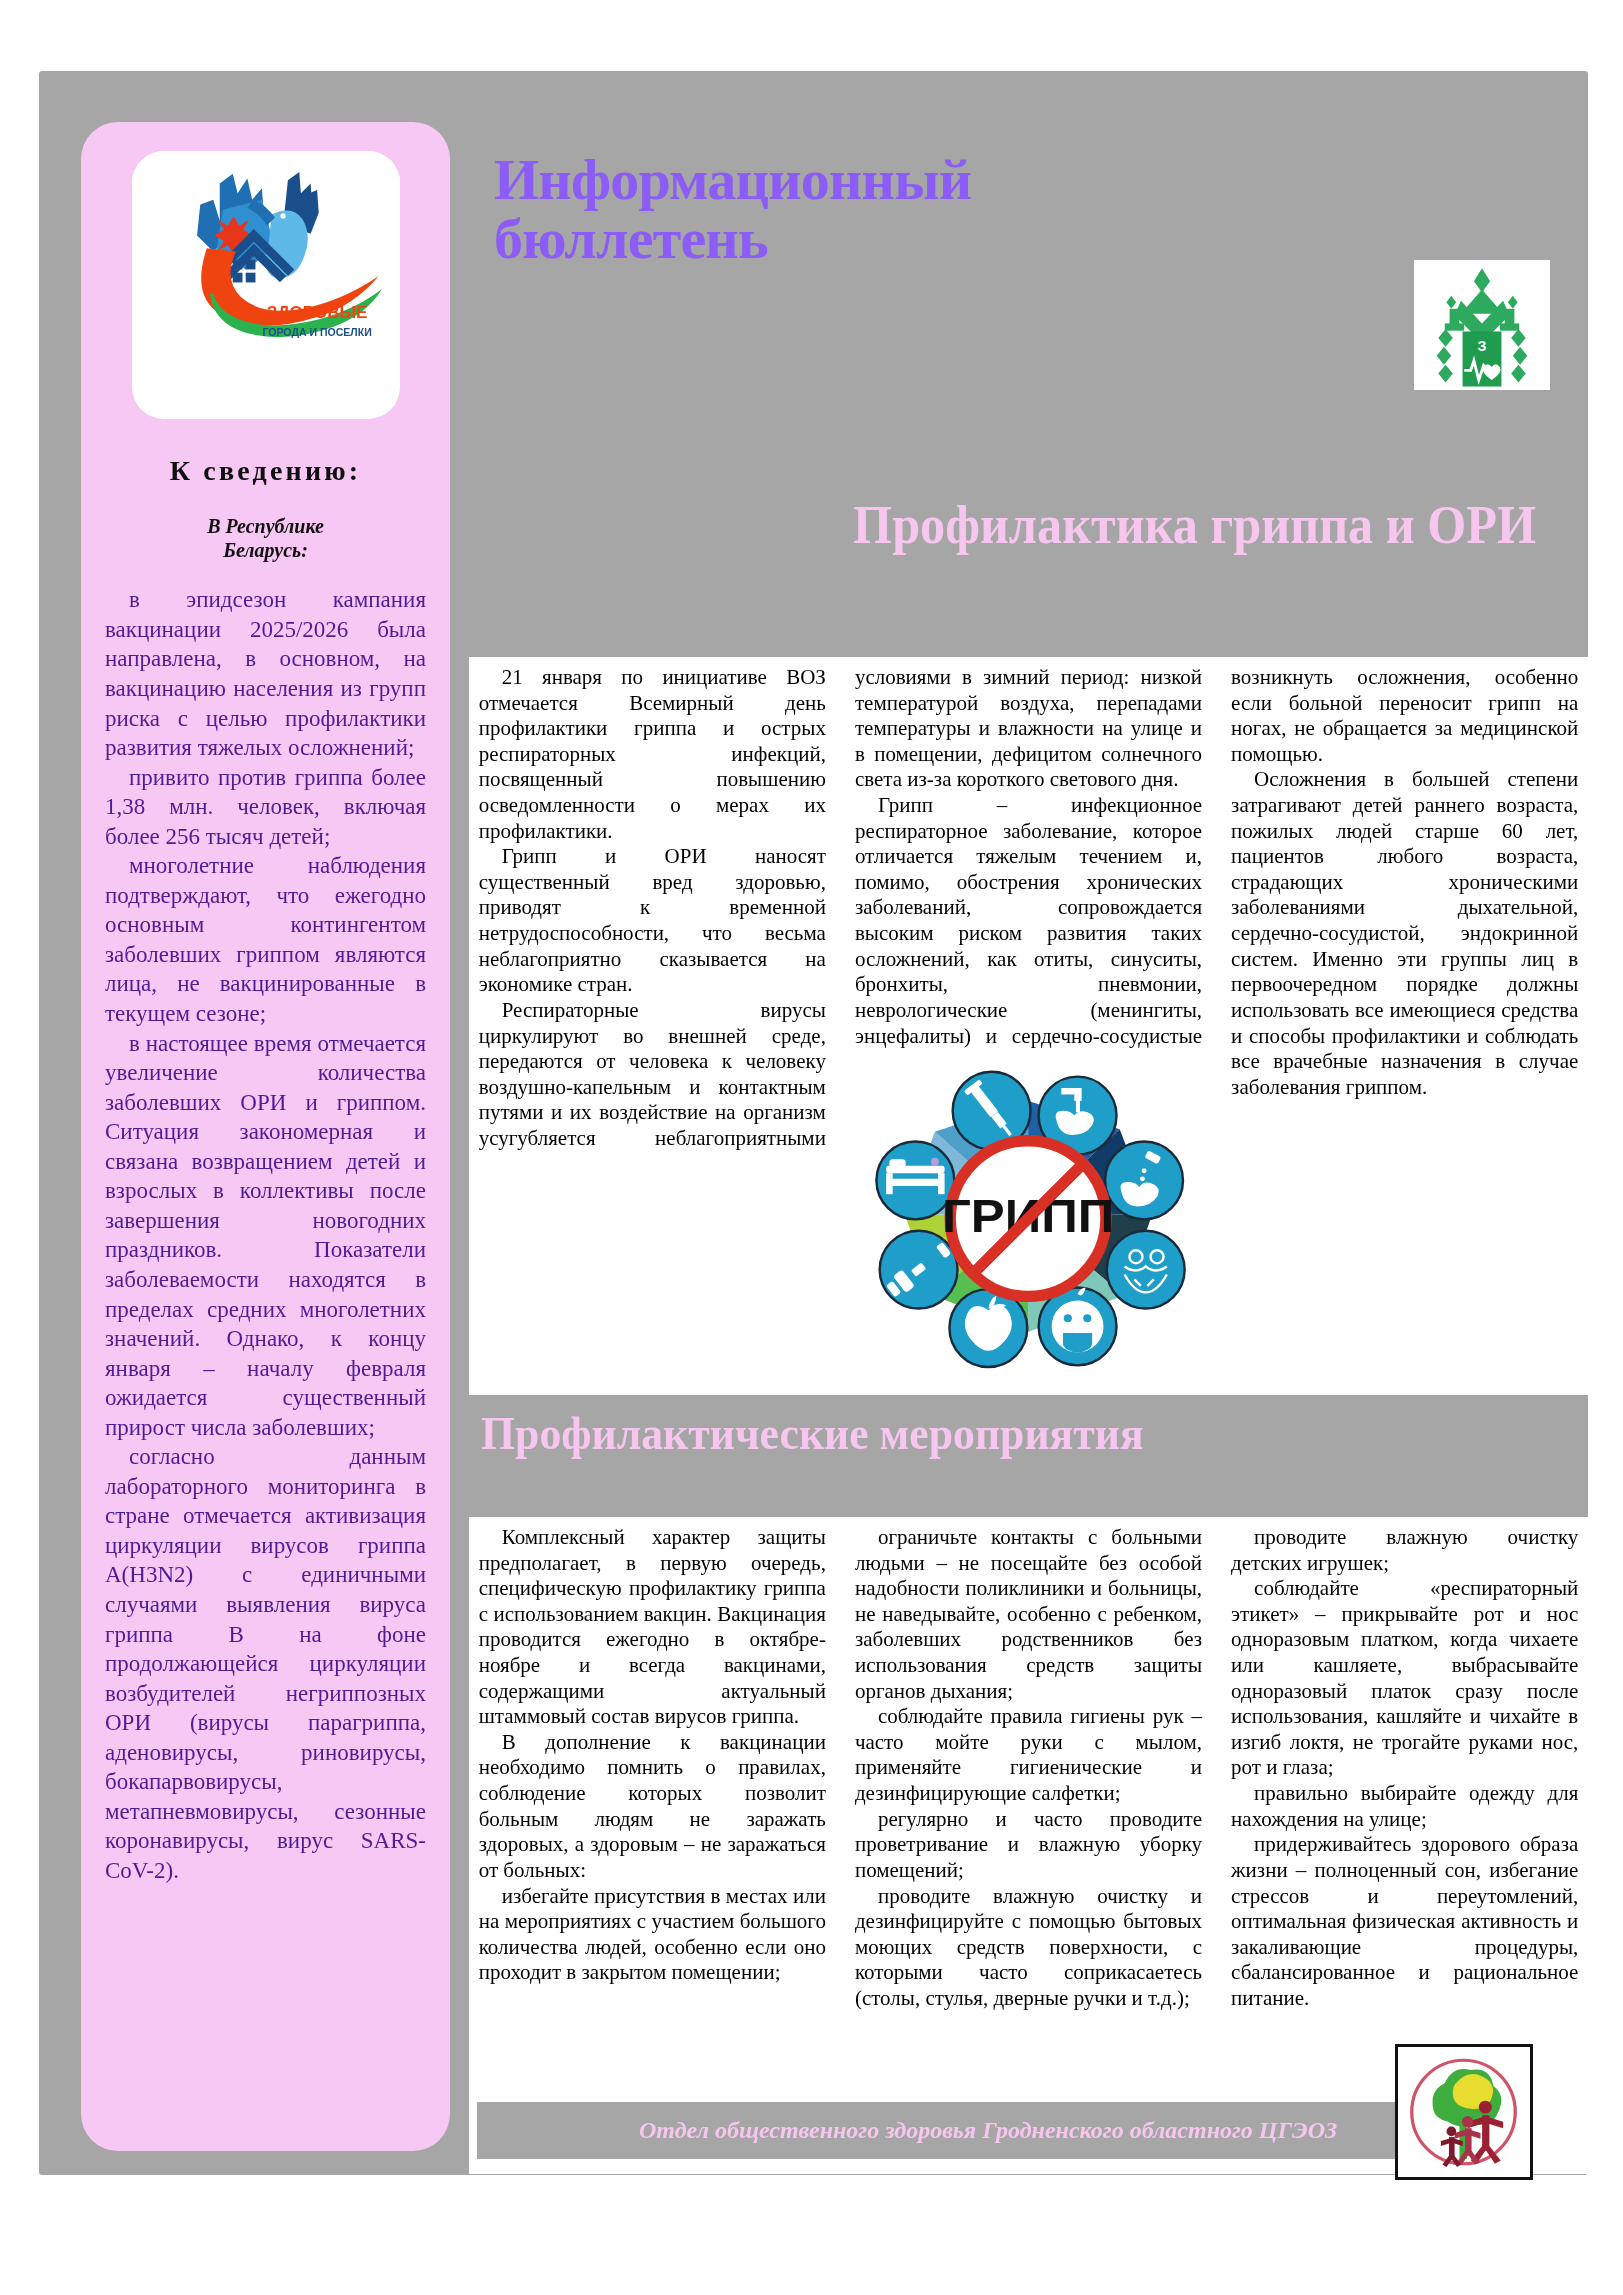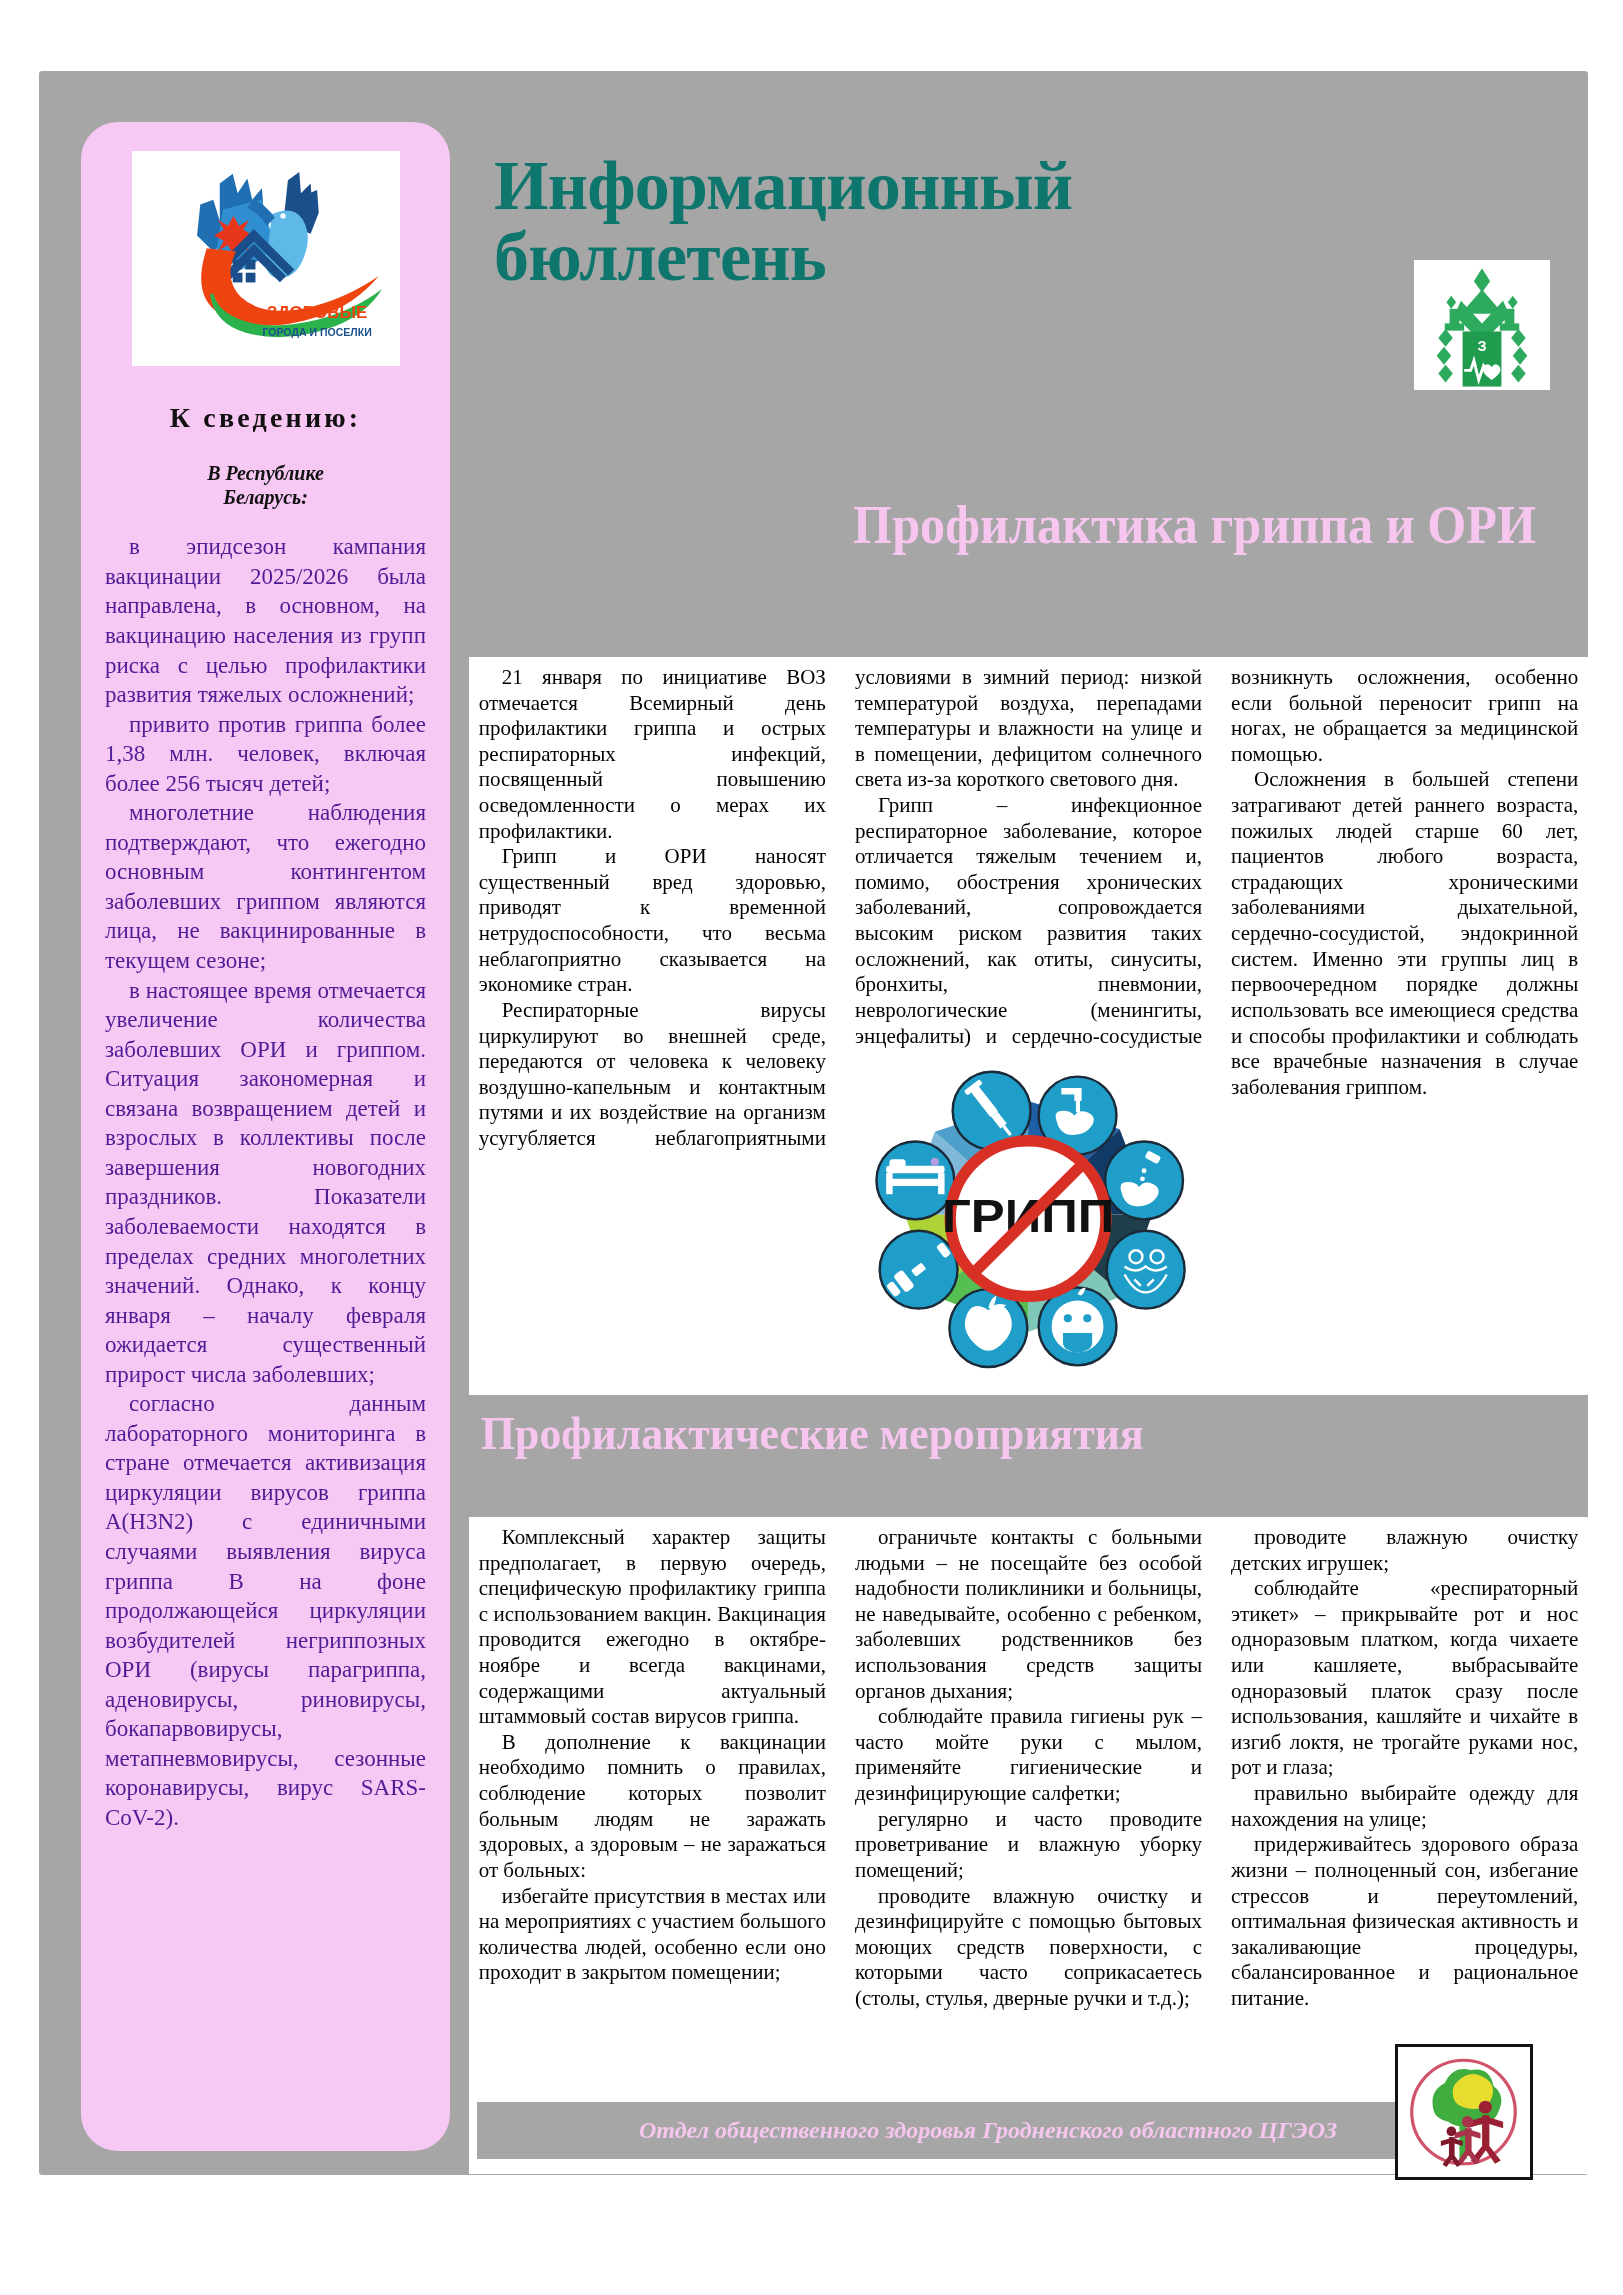--- a/index.html
+++ b/index.html
@@ -20,22 +20,22 @@
     background:#a6a6a6;border-radius:3.2px;
   }
 
   
   .sidebar{
     position:absolute;left:81px;top:122px;width:369px;height:2029px;
     background:#f8c8f4;border-radius:37px;
     box-sizing:border-box;padding:19.5px 24px 21px 24px;
   }
   .logo-box{
-    width:268px;height:215px;margin:9.7px auto 0 auto;background:#ffffff;
-    position:relative;overflow:hidden;
+    width:268px;height:268px;margin:9.7px auto 0 auto;background:#ffffff;
+    position:relative;overflow:hidden;border-radius:32px;
   }
   .sidebar-title{
     text-align:center;font-size:28px;font-weight:bold;letter-spacing:3.2px;
     margin-top:36px;color:#111;font-family:"Liberation Serif",serif;
   }
   .sidebar-subtitle{
     text-align:center;font-size:20px;font-weight:bold;font-style:italic;
     line-height:1.18;margin-top:28px;color:#111;
   }
   .sidebar-body{
@@ -43,21 +43,21 @@
     color:#4c1d95;hyphens:none;
   }
   .sidebar-body p{margin:0;text-indent:24px;}
 
   
   .masthead{
     position:absolute;left:455px;top:122px;width:1133px;height:276px;
   }
   .masthead-title{
     position:absolute;left:39px;top:28px;width:974px;
-    font-size:70px;line-height:1.02;font-weight:bold;color:#0f766e;
+    font-size:58px;line-height:1.02;font-weight:bold;color:#8b5cf6;
     font-family:"Liberation Serif","DejaVu Serif",serif;
     letter-spacing:-0.8px;
   }
   .emblem-box{
     position:absolute;right:38px;top:138px;width:136px;height:130px;background:#ffffff;
     overflow:hidden;
   }
 
   
   .section-bar{

